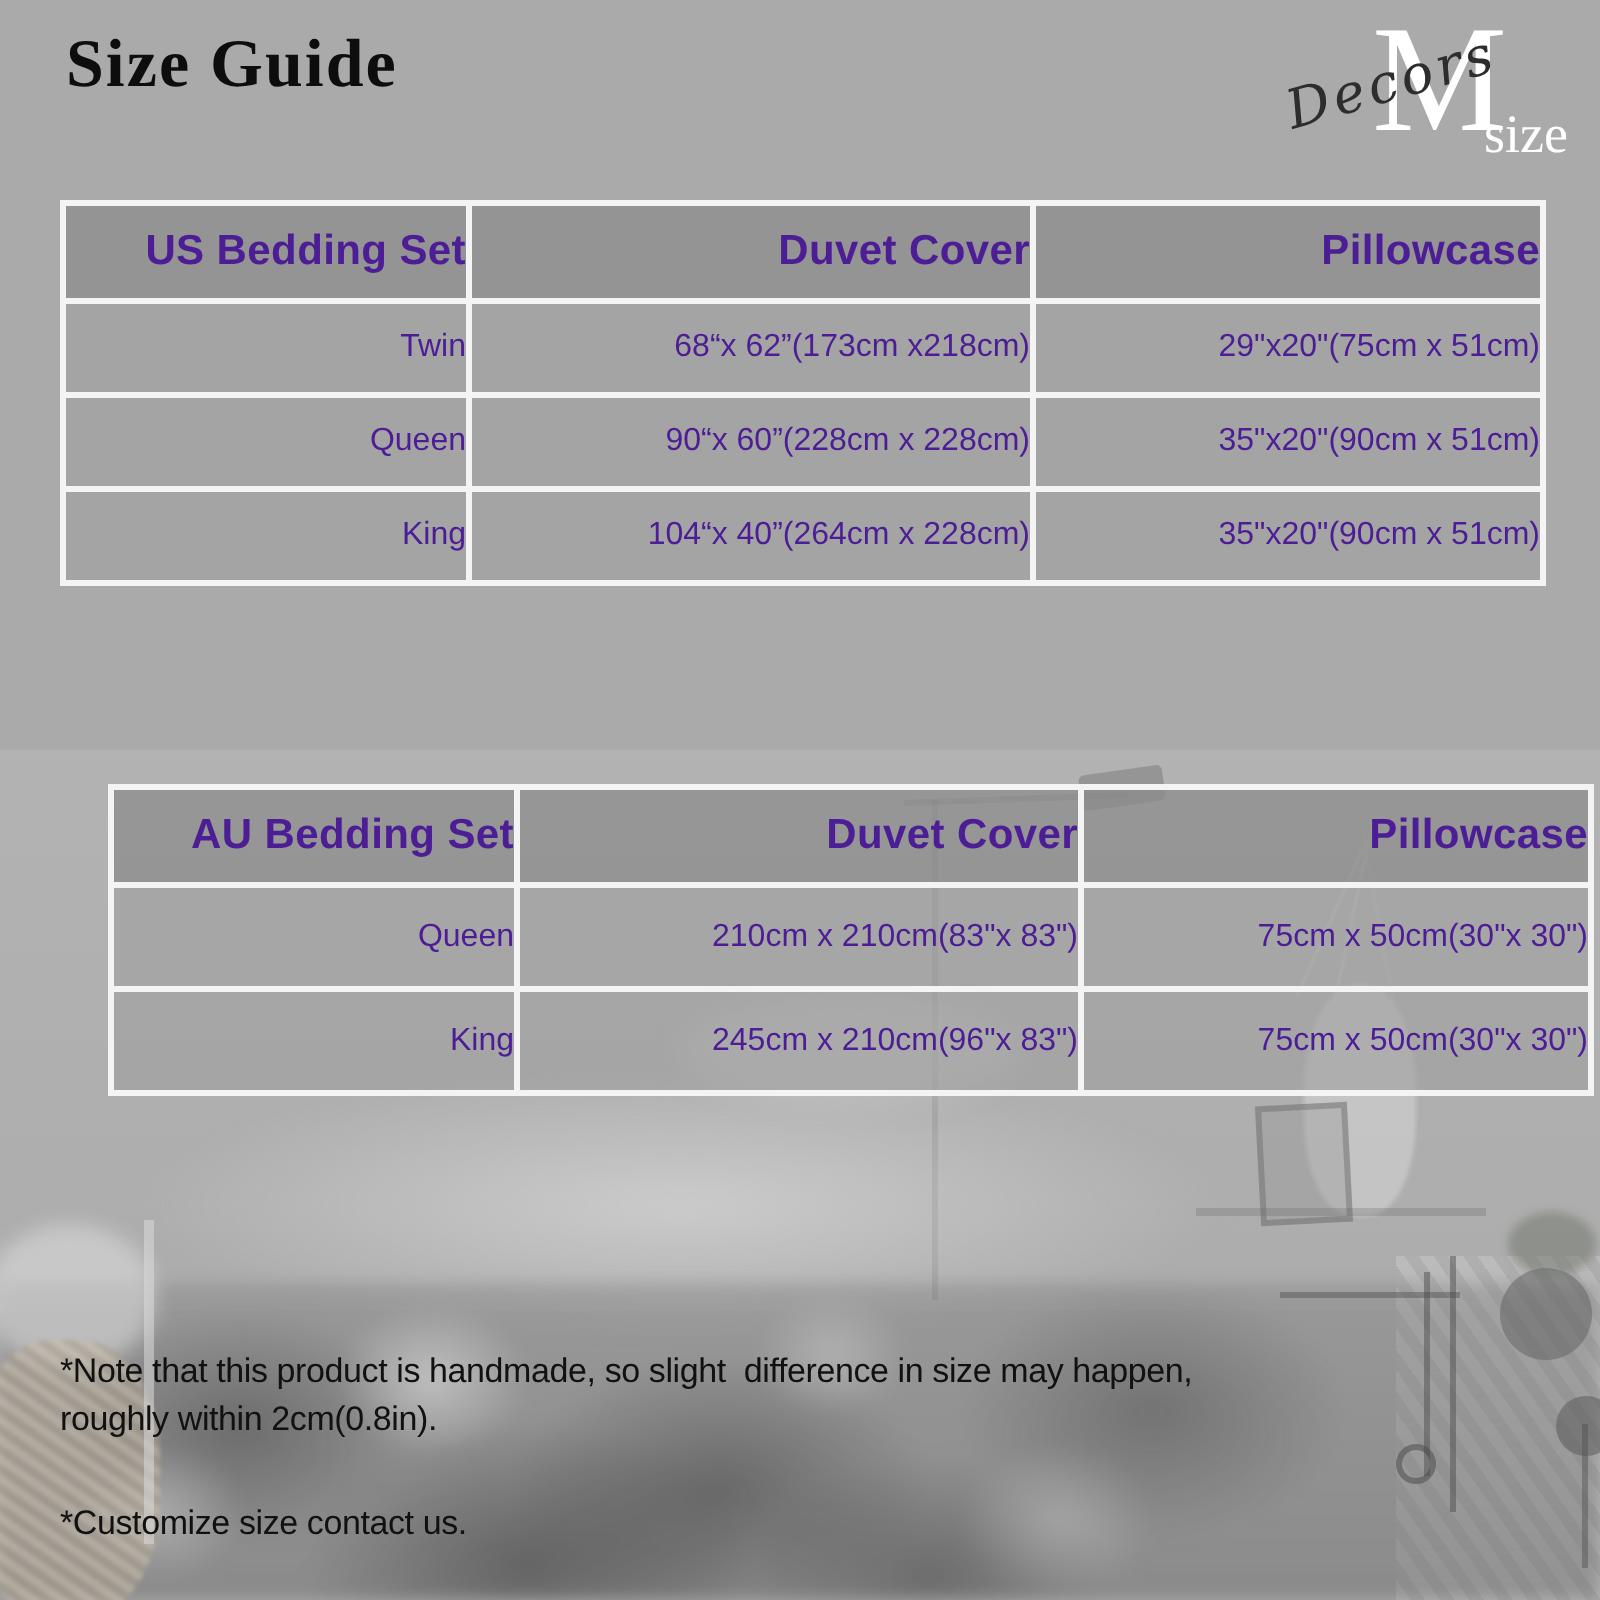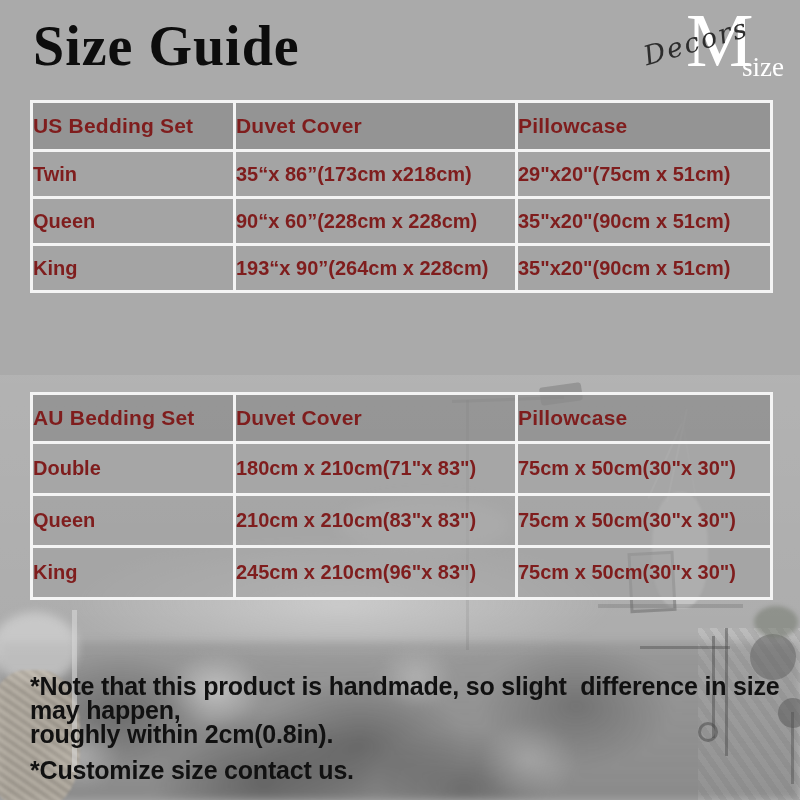--- a/index.html
+++ b/index.html
@@ -52,57 +52,57 @@
   .bg-sheet{left:-8px;top:612px;width:86px;height:72px;background:rgba(228,228,228,.5);border-radius:50%;filter:blur(5px);}
   .bg-basket{left:-14px;top:670px;width:94px;height:140px;border-radius:42%;filter:blur(1px);
     background:repeating-linear-gradient(35deg,rgba(196,186,170,.65) 0 4px,rgba(168,158,142,.6) 4px 8px);}
   .bg-polelight{left:72px;top:610px;width:5px;height:162px;background:rgba(218,218,218,.55);}
 
   
   .content{position:relative;z-index:2;}
   .page-title{
     position:absolute;left:33px;top:14px;
     font-family:"Liberation Serif",serif;font-weight:700;
-    font-size:56px;color:#0d0d0d;letter-spacing:1px;
+    font-size:34px;color:#0d0d0d;letter-spacing:1px;
   }
   .logo{position:absolute;left:648px;top:8px;width:150px;height:88px;}
   .logo span{position:absolute;}
   .logo-m{left:38px;top:-6px;font-family:"Liberation Serif",serif;font-size:76px;line-height:1;color:#ffffff;}
   .logo-rest{left:94px;top:44px;font-family:"Liberation Serif",serif;font-size:27px;color:#ffffff;}
   .logo-script{left:-6px;top:18px;font-family:"DejaVu Serif",serif;font-style:italic;
     font-size:27px;color:#2d2d2d;transform:rotate(-16deg);letter-spacing:2px;}
 
   table.size-table{
     position:absolute;left:30px;width:740px;
     border-collapse:collapse;table-layout:fixed;
   }
   #table-us{top:100px;}
-  #table-au{top:392px;}
+  #table-au{top:392px;margin-left:24px;}
   .size-table th,.size-table td{
-    border:3px solid #f4f4f4;color:#7f1d1d;text-align:left;
+    border:3px solid #f4f4f4;color:#4c1d95;text-align:right;
     padding:0;overflow:hidden;white-space:nowrap;
   }
   .size-table th{
     background:rgba(140,140,140,.75);
     font-size:21px;font-weight:700;height:46px;letter-spacing:.2px;
   }
   .size-table td{
     background:rgba(160,160,160,.62);
-    font-size:20px;font-weight:700;
+    font-size:16px;font-weight:400;
   }
   #table-us td{height:44px;}
   #table-au td{height:49px;}
 
   .notes{position:absolute;left:30px;top:674px;width:766px;z-index:3;}
   .notes p{
     margin:0;white-space:pre-wrap;
-    font-size:25px;font-weight:700;color:#111111;
+    font-size:17px;font-weight:400;color:#111111;
     line-height:24px;letter-spacing:-.2px;
   }
-  .notes p + p{margin-top:12px;}
+  .notes p + p{margin-top:28px;}
 </style>
 </head>
 <body>
 
 <div class="stage">
 
   <div class="bg">
     <div class="bg-wall"></div>
     <div class="bg-lamp-arm"></div>
     <div class="bg-lamp-head"></div>
@@ -146,54 +146,49 @@
           <col style="width:255px">
         </colgroup>
       <tbody>
           <tr>
         <th>US Bedding Set</th>
         <th>Duvet Cover</th>
         <th>Pillowcase</th>
       </tr>
       <tr>
         <td>Twin</td>
-        <td>35“x 86”(173cm x218cm)</td>
+        <td>68“x 62”(173cm x218cm)</td>
         <td>29"x20"(75cm x 51cm)</td>
       </tr>
       <tr>
         <td>Queen</td>
         <td>90“x 60”(228cm x 228cm)</td>
         <td>35"x20"(90cm x 51cm)</td>
       </tr>
       <tr>
         <td>King</td>
-        <td>193“x 90”(264cm x 228cm)</td>
+        <td>104“x 40”(264cm x 228cm)</td>
         <td>35"x20"(90cm x 51cm)</td>
       </tr>
     </tbody>
       </table>
 
     <table class="size-table" id="table-au">
       <colgroup>
           <col style="width:203px">
           <col style="width:282px">
           <col style="width:255px">
         </colgroup>
       <tbody>
           <tr>
         <th>AU Bedding Set</th>
         <th>Duvet Cover</th>
         <th>Pillowcase</th>
       </tr>
       <tr>
-        <td>Double</td>
-        <td>180cm x 210cm(71"x 83")</td>
-        <td>75cm x 50cm(30"x 30")</td>
-      </tr>
-      <tr>
         <td>Queen</td>
         <td>210cm x 210cm(83"x 83")</td>
         <td>75cm x 50cm(30"x 30")</td>
       </tr>
       <tr>
         <td>King</td>
         <td>245cm x 210cm(96"x 83")</td>
         <td>75cm x 50cm(30"x 30")</td>
       </tr>
     </tbody>

